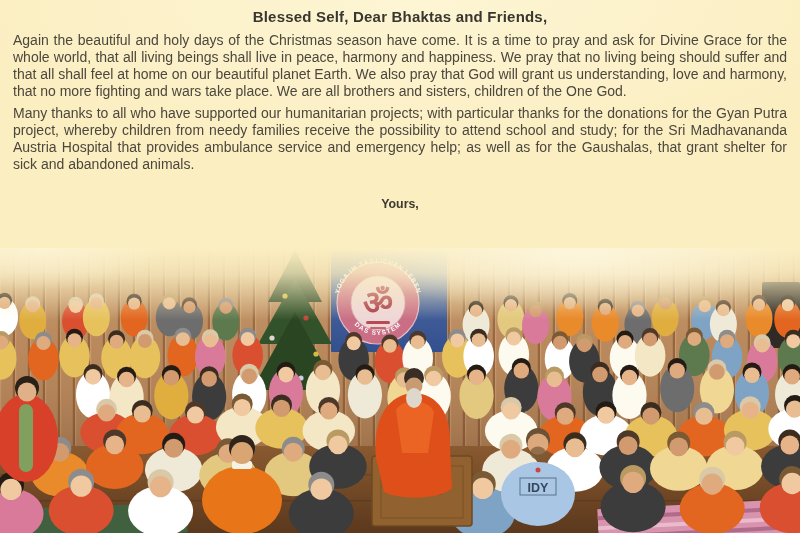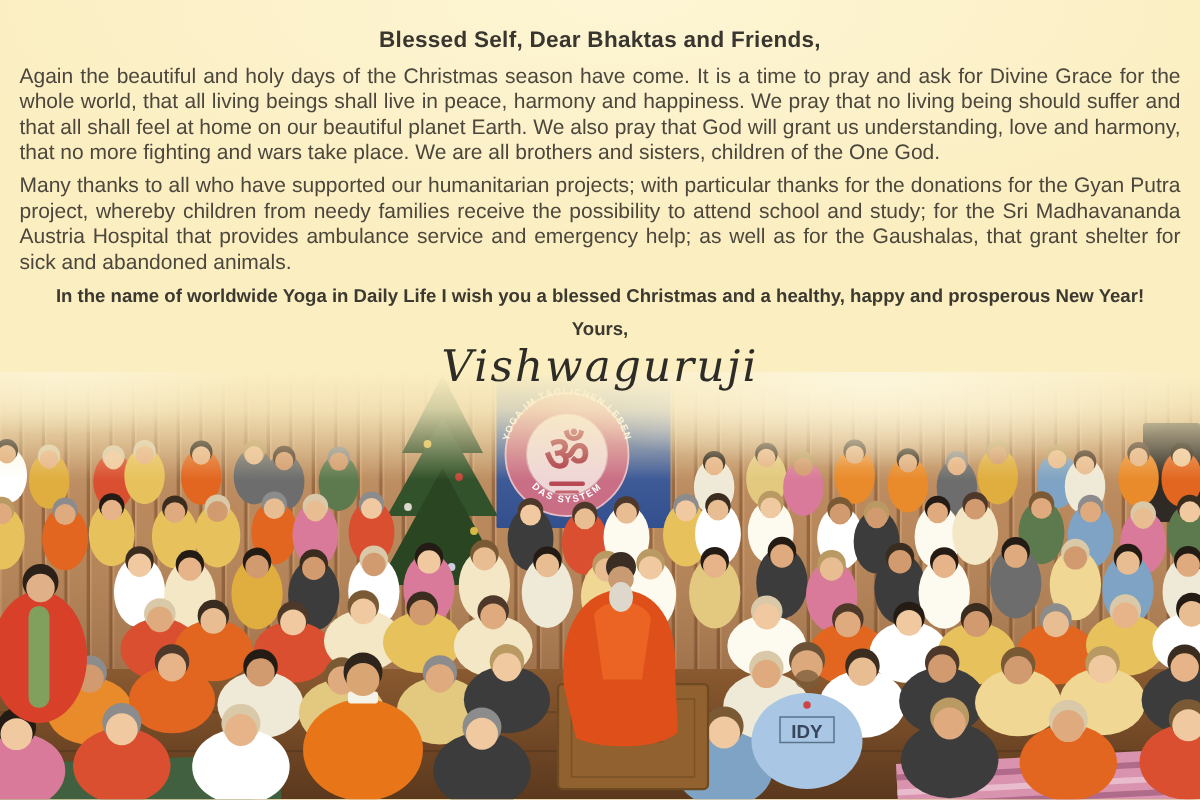--- a/index.html
+++ b/index.html
@@ -7,38 +7,38 @@
     width:800px;height:533px;overflow:hidden;
     font-family:"Liberation Sans","DejaVu Sans",sans-serif;
     background:#fbeec1;
   }
   .page{
     position:relative;width:800px;height:533px;
     background:radial-gradient(ellipse 620px 220px at 52% 0%, #fdf5d4 0%, #fbeec1 75%);
   }
   .letter{
     position:absolute;top:0;left:0;right:0;z-index:2;
-    padding:15px 13px 0;color:#45413a;
+    padding:5px 13px 0;color:#45413a;
   }
   .salutation{
     font-size:15px;font-weight:700;text-align:center;
     margin:3px 0 7px;color:#39362f;letter-spacing:.2px;
   }
   p.body-par{
     font-size:14px;line-height:17px;text-align:justify;
     margin:0 0 5px;color:#4c473d;
   }
   .center-line{
     text-align:center;font-size:12.4px;font-weight:700;
     color:#3c3931;margin:7px 0 0;
   }
   .blessing{font-weight:600;margin-top:6px;}
   .closing{
     text-align:center;font-size:12.4px;font-weight:600;
-    color:#3c3931;margin:8px 0 0;
+    color:#3c3931;margin:24px 0 0;
   }
   .signature{
     text-align:center;
     font-family:"DejaVu Serif","Liberation Serif",serif;
     font-style:italic;font-size:29px;letter-spacing:1.5px;
     color:#2e2c27;margin:1px 0 0;
   }
   .photo{
     position:absolute;left:0;bottom:0;width:800px;height:285px;z-index:1;
   }
@@ -46,23 +46,21 @@
 </style>
 </head>
 <body>
 
 <div class="page">
 
   <div class="letter">
     <div class="salutation">Blessed Self, Dear Bhaktas and Friends,</div>
     <p class="body-par">Again the beautiful and holy days of the Christmas season have come. It is a time to pray and ask for Divine Grace for the whole world, that all living beings shall live in peace, harmony and happiness. We pray that no living being should suffer and that all shall feel at home on our beautiful planet Earth. We also pray that God will grant us understanding, love and harmony, that no more fighting and wars take place. We are all brothers and sisters, children of the One God.</p>
     <p class="body-par">Many thanks to all who have supported our humanitarian projects; with particular thanks for the donations for the Gyan Putra project, whereby children from needy families receive the possibility to attend school and study; for the Sri Madhavananda Austria Hospital that provides ambulance service and emergency help; as well as for the Gaushalas, that grant shelter for sick and abandoned animals.</p>
-    <div class="center-line">In the name of worldwide Yoga in Daily Life I wish you a blessed Christmas and a healthy, happy and prosperous New Year!</div>
     <div class="closing">Yours,</div>
-    <div class="signature">Vishwaguruji</div>
   </div>
 
   <div class="photo">
     <svg id="photo-svg" viewBox="0 0 800 285" width="800" height="285">
       <defs>
         <pattern id="planks" width="15" height="20" patternUnits="userSpaceOnUse">
           <rect width="15" height="20" fill="#b8875c"></rect>
           <rect x="0" width="1.2" height="20" fill="#c99a6c"></rect>
           <rect x="12.8" width="2.2" height="20" fill="#8e5f3a"></rect>
         </pattern>

